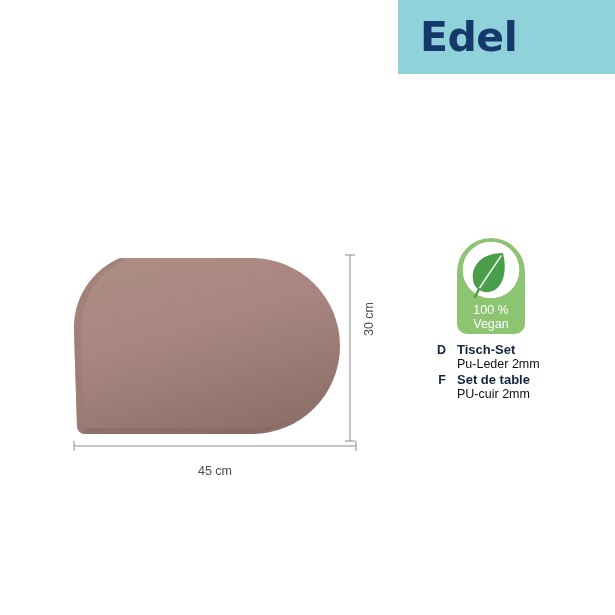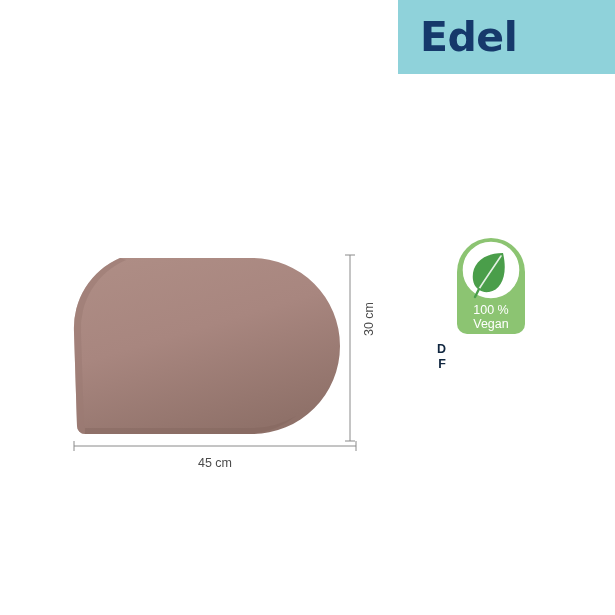--- a/index.html
+++ b/index.html
@@ -79,21 +79,21 @@
   #dim-width {
     position: absolute;
     left: 70px;
     top: 440px;
     width: 290px;
     height: 34px;
   }
   #dim-width-label {
     position: absolute;
     left: 0;
-    top: 16px;
+    top: 24px;
     width: 290px;
     text-align: center;
     font-size: 12.5px;
     color: #4c4c4c;
   }
 
   
   #vegan-badge {
     position: absolute;
     left: 455px;
@@ -214,19 +214,27 @@
         <path d="M 24,53 L 20,61" stroke="#4a9e4a" stroke-width="2.4" fill="none" stroke-linecap="round"></path>
       </g>
       <text x="36" y="78" text-anchor="middle" font-family="Liberation Sans, sans-serif" font-size="12.5" fill="#ffffff">100 %</text>
       <text x="36" y="92" text-anchor="middle" font-family="Liberation Sans, sans-serif" font-size="12.5" fill="#ffffff">Vegan</text>
     </svg>
   </div>
 
   <div id="product-descriptions">
     <div class="desc-row">
       <div class="desc-code">D</div>
+      <div class="desc-texts">
+        <div class="desc-title">Tisch-Set</div>
+        <div class="desc-sub">Pu-Leder 2mm</div>
+      </div>
     </div>
     <div class="desc-row">
       <div class="desc-code">F</div>
+      <div class="desc-texts">
+        <div class="desc-title">Set de table</div>
+        <div class="desc-sub">PU-cuir 2mm</div>
+      </div>
     </div>
   </div>
 
 </div>
 
 </body></html>

